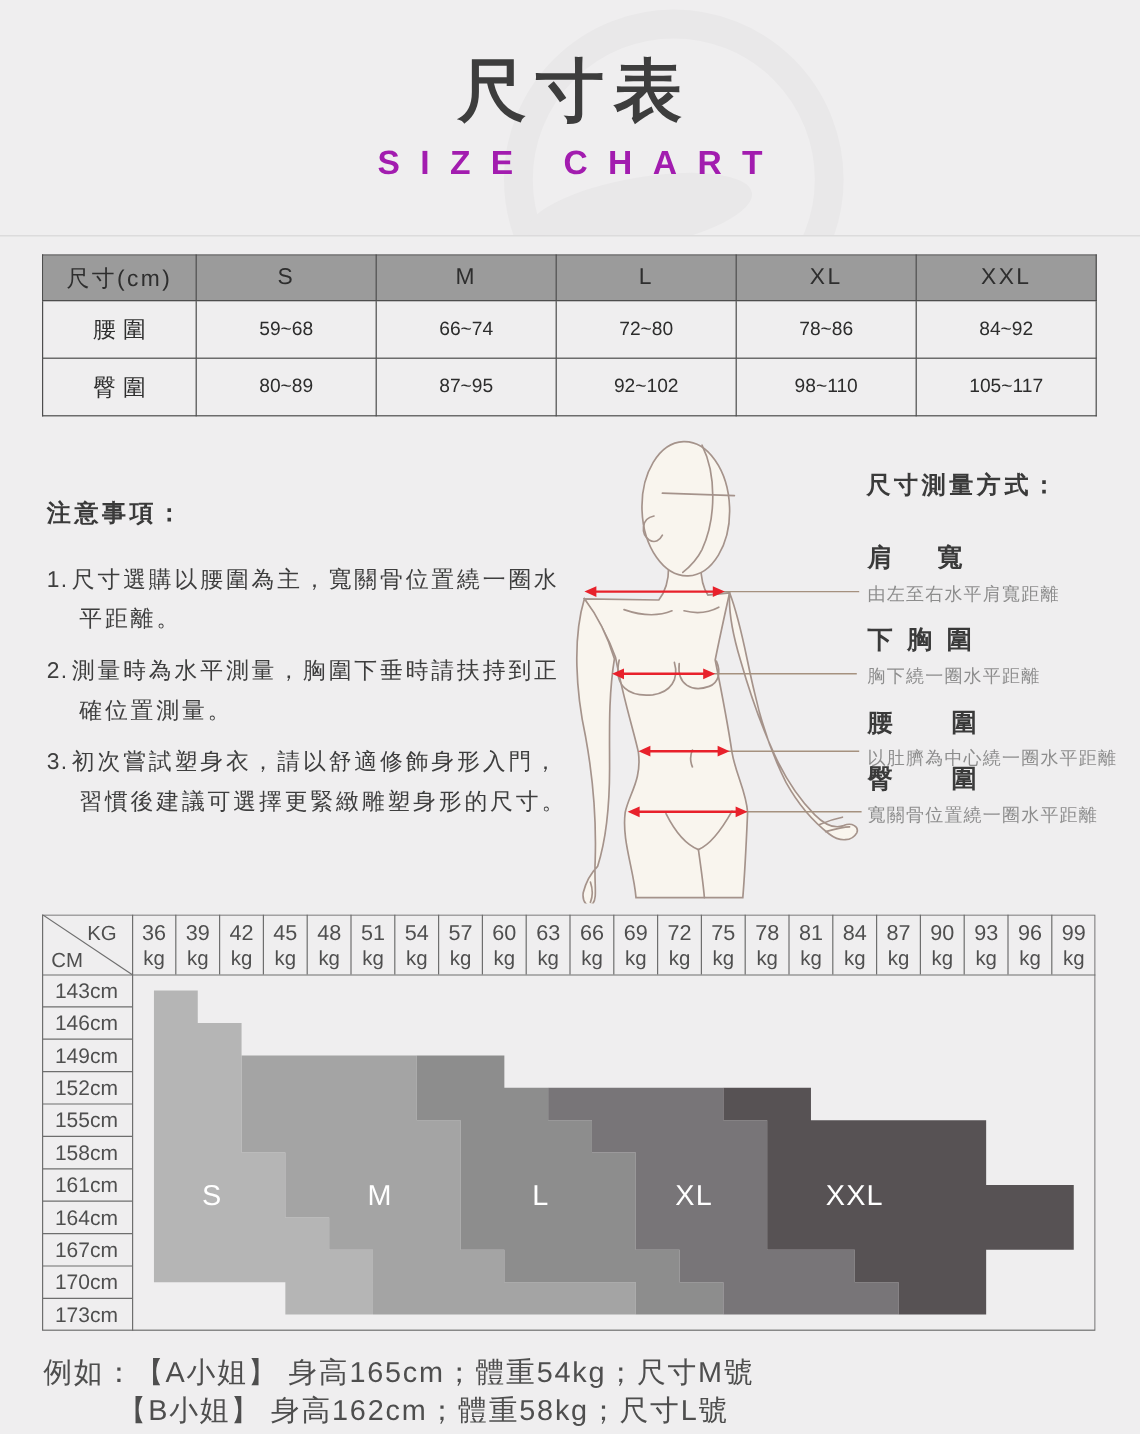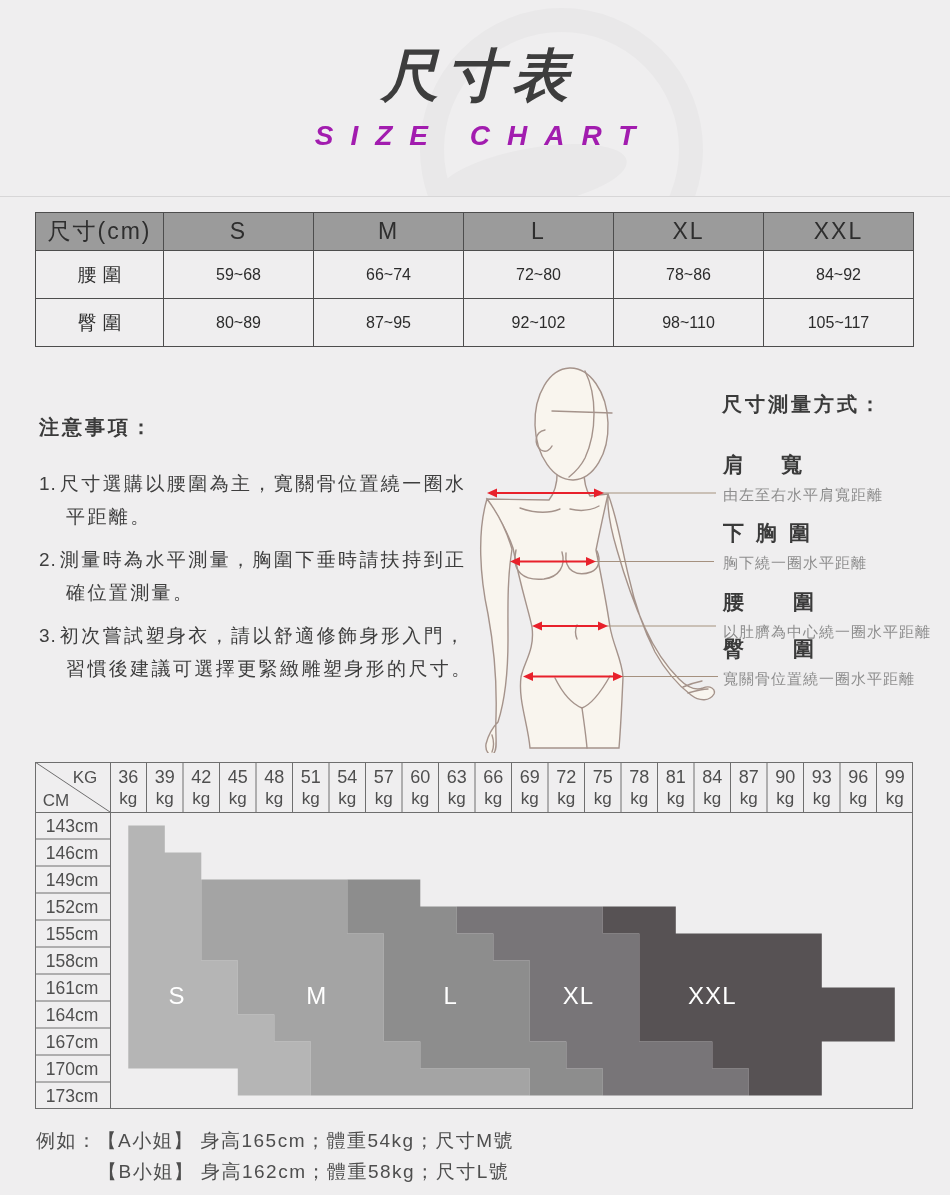--- a/index.html
+++ b/index.html
@@ -4,35 +4,35 @@
 <style>
   html,body{margin:0;padding:0;}
   body{background:#e4e4e4;}
   .page{
     position:relative; width:950px; height:1195px; margin:0 auto;
     background:#efeeef; overflow:hidden;
     font-family:"Liberation Sans","DejaVu Sans",sans-serif;
     color:#3f3f3f;
   }
   
-  .hero{position:absolute;left:0;top:0;width:950px;height:196px;overflow:hidden;text-align:center;font-style:italic;}
+  .hero{position:absolute;left:0;top:0;width:950px;height:196px;overflow:hidden;text-align:center;}
   .wm-ring{position:absolute;left:420px;top:8px;width:235px;height:235px;border-radius:50%;
            border:24px solid #e9e8e9;}
   .wm-swoosh{position:absolute;left:438px;top:148px;width:190px;height:58px;border-radius:50%;
              background:#e9e8e9;transform:rotate(-10deg);}
   .hero h1{position:relative;margin:0;padding-top:38px;font-size:57px;font-weight:700;
            letter-spacing:8px;text-indent:8px;color:#3d3d3d;}
   .hero .subtitle{position:relative;margin-top:5px;font-size:28px;font-weight:600;
                   letter-spacing:17px;text-indent:17px;color:#a21caf;}
   .divider{position:absolute;left:0;top:196px;width:950px;height:1px;background:#d7d6d7;}
   
   #size-table{position:absolute;left:35px;top:212px;width:878px;}
   #size-table table{border-collapse:collapse;table-layout:fixed;width:878px;}
   #size-table th,#size-table td{border:1px solid #4d4d4d;text-align:center;
-      font-size:23px;color:#2c2c2c;padding:0;}
+      font-size:19px;color:#2c2c2c;padding:0;}
   #size-table thead th{background:#9b9b9b;height:37px;font-weight:400;color:#2e2e2e;letter-spacing:2px;}
   #size-table tbody td{height:47px;font-size:16px;}
   #size-table tbody td.rowlabel{letter-spacing:6px;text-indent:6px;font-size:19px;color:#2e2e2e;}
   
   .notes{position:absolute;left:39px;top:388px;width:440px;margin-top:26px;}
   .notes-title{font-size:20px;font-weight:600;letter-spacing:3px;color:#3a3a3a;}
   .notes-list{margin:26px 0 0 0;padding:0;list-style:none;width:437px;}
   .notes-list li{font-size:19px;line-height:33px;letter-spacing:2.4px;color:#3e3e3e;
       margin-bottom:10px;padding-left:27px;text-indent:-27px;word-break:break-all;}
   .notes-list .num{letter-spacing:1px;padding-right:3px;}
@@ -43,21 +43,21 @@
   .ge-label{display:block;font-size:21px;font-weight:600;color:#3a3a3a;}
   .ge-desc{display:block;font-size:15px;color:#8d8d8d;letter-spacing:1px;margin-top:7px;}
   .ls-a{letter-spacing:37px;}
   .ls-b{letter-spacing:12px;}
   .ls-c{letter-spacing:49px;}
   .ge-0{top:451px;} .ge-1{top:519px;} .ge-2{top:588px;} .ge-3{top:635px;}
   
   #figure-svg{position:absolute;left:430px;top:358px;}
   #grid-chart{position:absolute;left:35px;top:762px;}
   
-  .example-line{position:absolute;font-size:19px;letter-spacing:1.5px;color:#4e4e4e;white-space:nowrap;}
+  .example-line{position:absolute;font-size:24px;letter-spacing:1.5px;color:#4e4e4e;white-space:nowrap;}
   .ex-0{left:36px;top:1128px;}
   .ex-1{left:98px;top:1159px;}
 </style>
 </head>
 <body>
 
 <div class="page">
 
   <div class="hero">
     <div class="wm-ring"></div>

